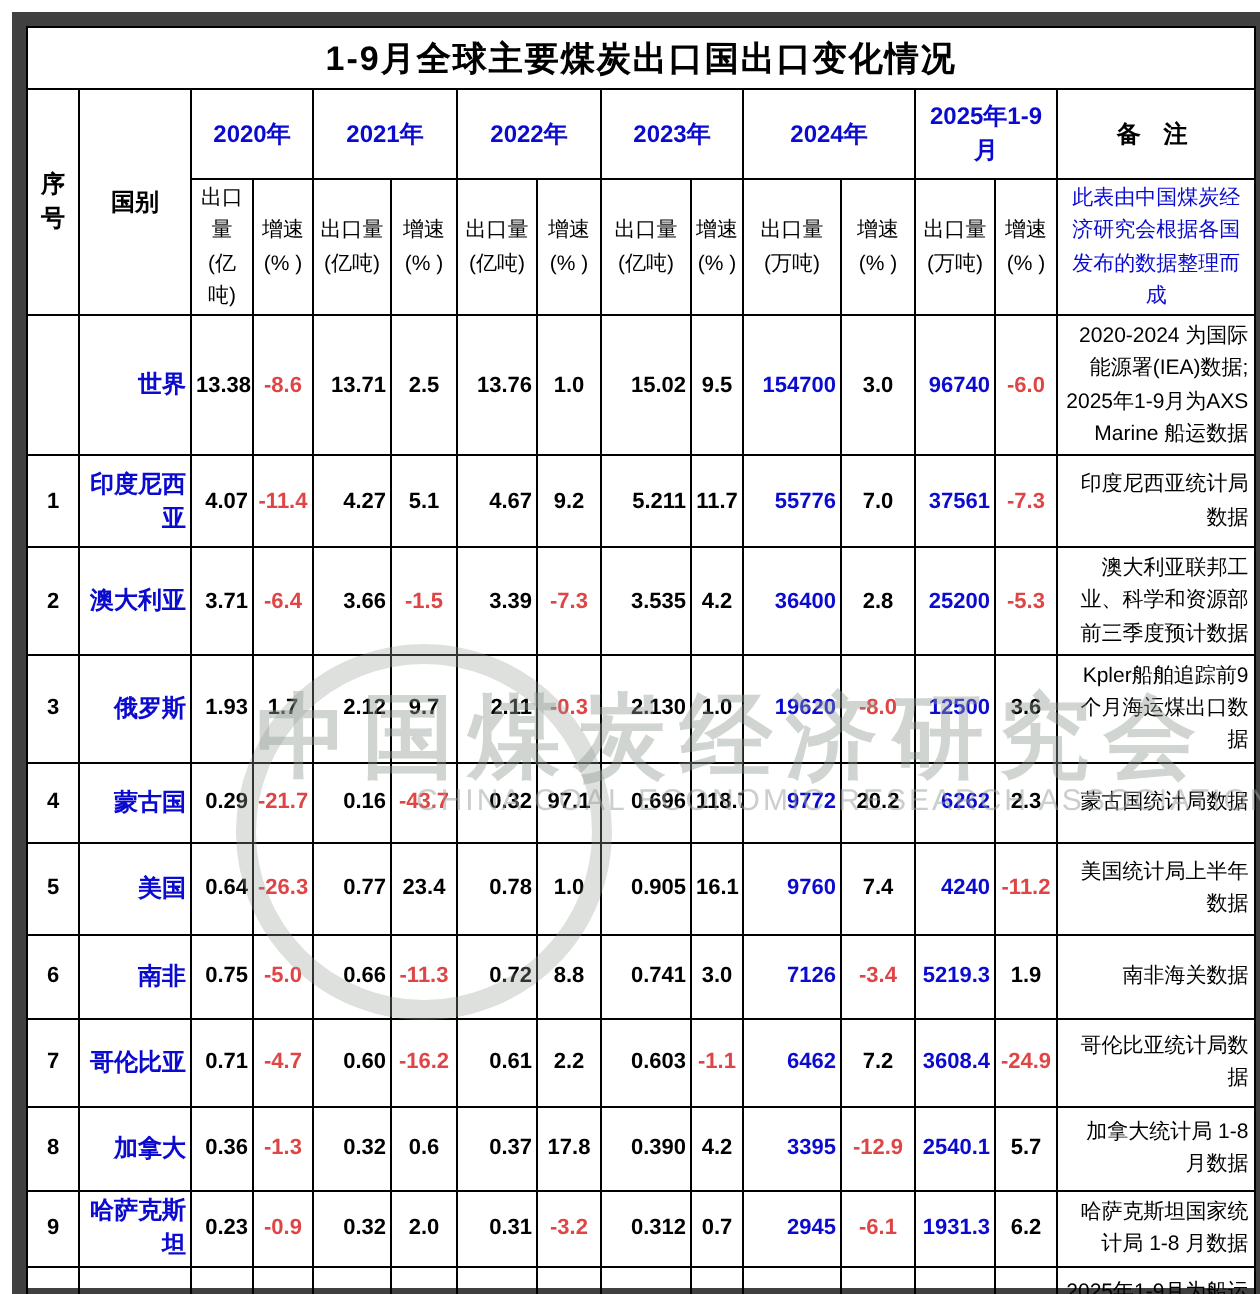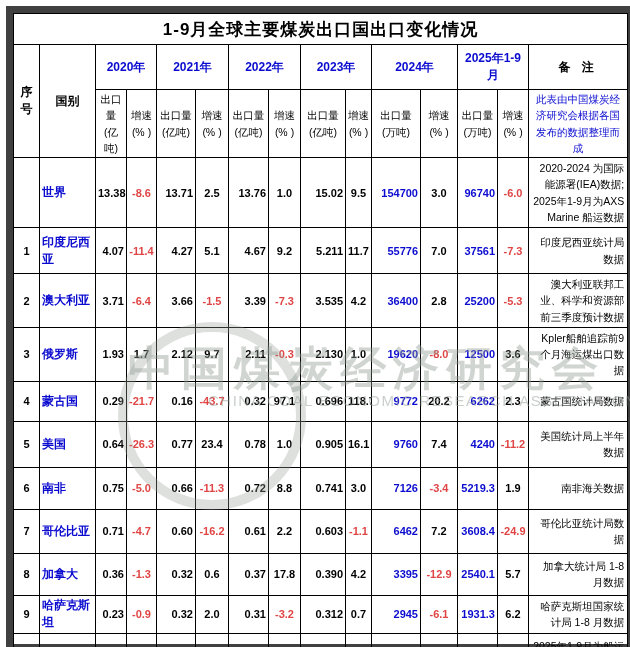--- a/index.html
+++ b/index.html
@@ -8,21 +8,21 @@
   .frame{position:absolute;left:6px;top:6px;width:614px;height:631px;border:7px solid #404040;background:#fff;}
   table{width:100%;height:100%;border-collapse:collapse;table-layout:fixed;}
   th,td{border:1px solid #000;padding:0 2px;vertical-align:middle;overflow:hidden;}
   .title-row th{height:30px;font-size:17px;font-weight:bold;color:#000;text-align:center;letter-spacing:1px;}
   .year-row th{height:44px;font-size:12px;font-weight:bold;color:#0b0bd0;text-align:center;}
   .year-row th.plain{color:#000;}
   .sub-row th{height:54px;font-weight:normal;font-size:10.5px;color:#000;text-align:center;line-height:1.55;margin-left:16px;}
   .remark-hd{font-size:12px;font-weight:bold;color:#000;letter-spacing:4px;}
   .remark-note{color:#0b0bd0 !important;text-align:center;font-size:10.5px;line-height:1.55;padding:1px 3px !important;}
   td.seq{font-size:11px;font-weight:bold;text-align:center;color:#000;}
-  td.country{font-size:12px;font-weight:bold;text-align:left;color:#0b0bd0;}
+  td.country{font-size:12px;font-weight:bold;text-align:right;color:#0b0bd0;}
   td.vol{font-size:11px;font-weight:bold;text-align:right;color:#000;padding-right:2px;}
   td.rate{font-size:11px;font-weight:bold;text-align:center;color:#000;}
   td.neg{color:#e04545;}
   td.blue-vol{color:#0b0bd0;}
   td.remark{font-size:10.5px;color:#000;text-align:right;line-height:1.55;padding:2px 3px;}
   
   tbody tr:nth-child(1){height:58px;}  tbody tr:nth-child(2){height:46px;}
   tbody tr:nth-child(3){height:48px;}  tbody tr:nth-child(4){height:40px;}
   tbody tr:nth-child(5){height:40px;}  tbody tr:nth-child(6){height:46px;}
   tbody tr:nth-child(7){height:42px;}  tbody tr:nth-child(8){height:44px;}

